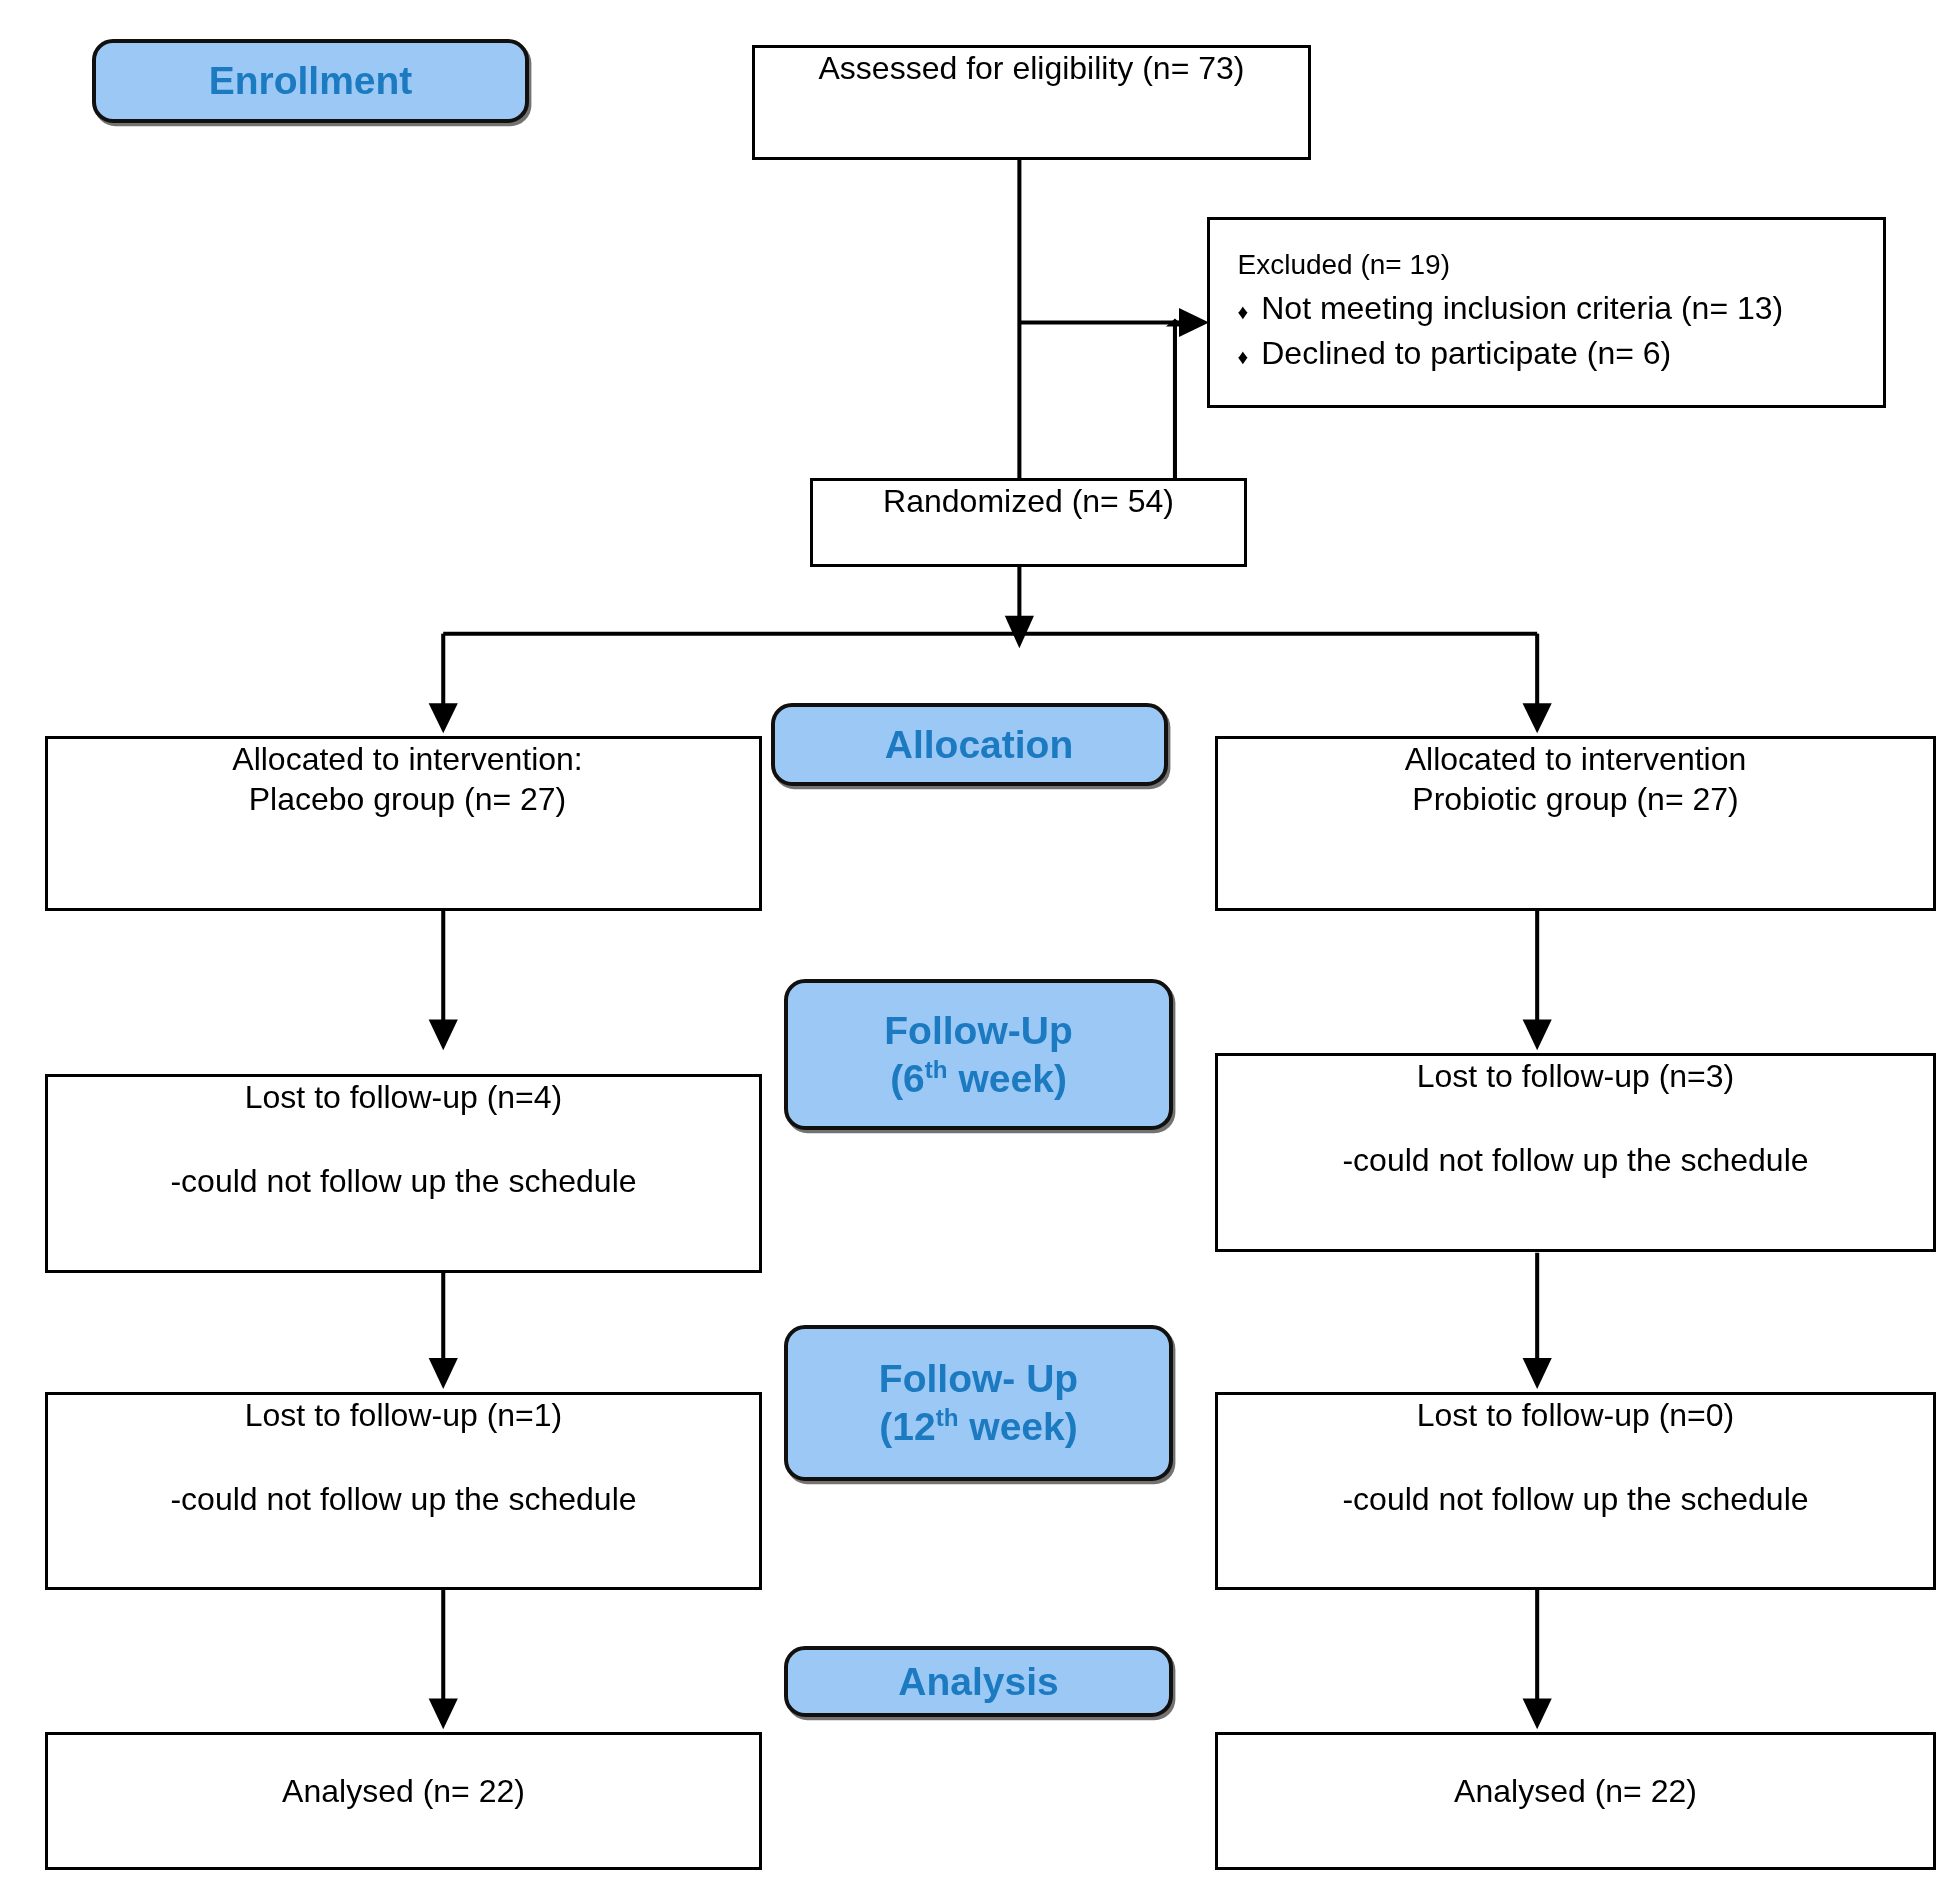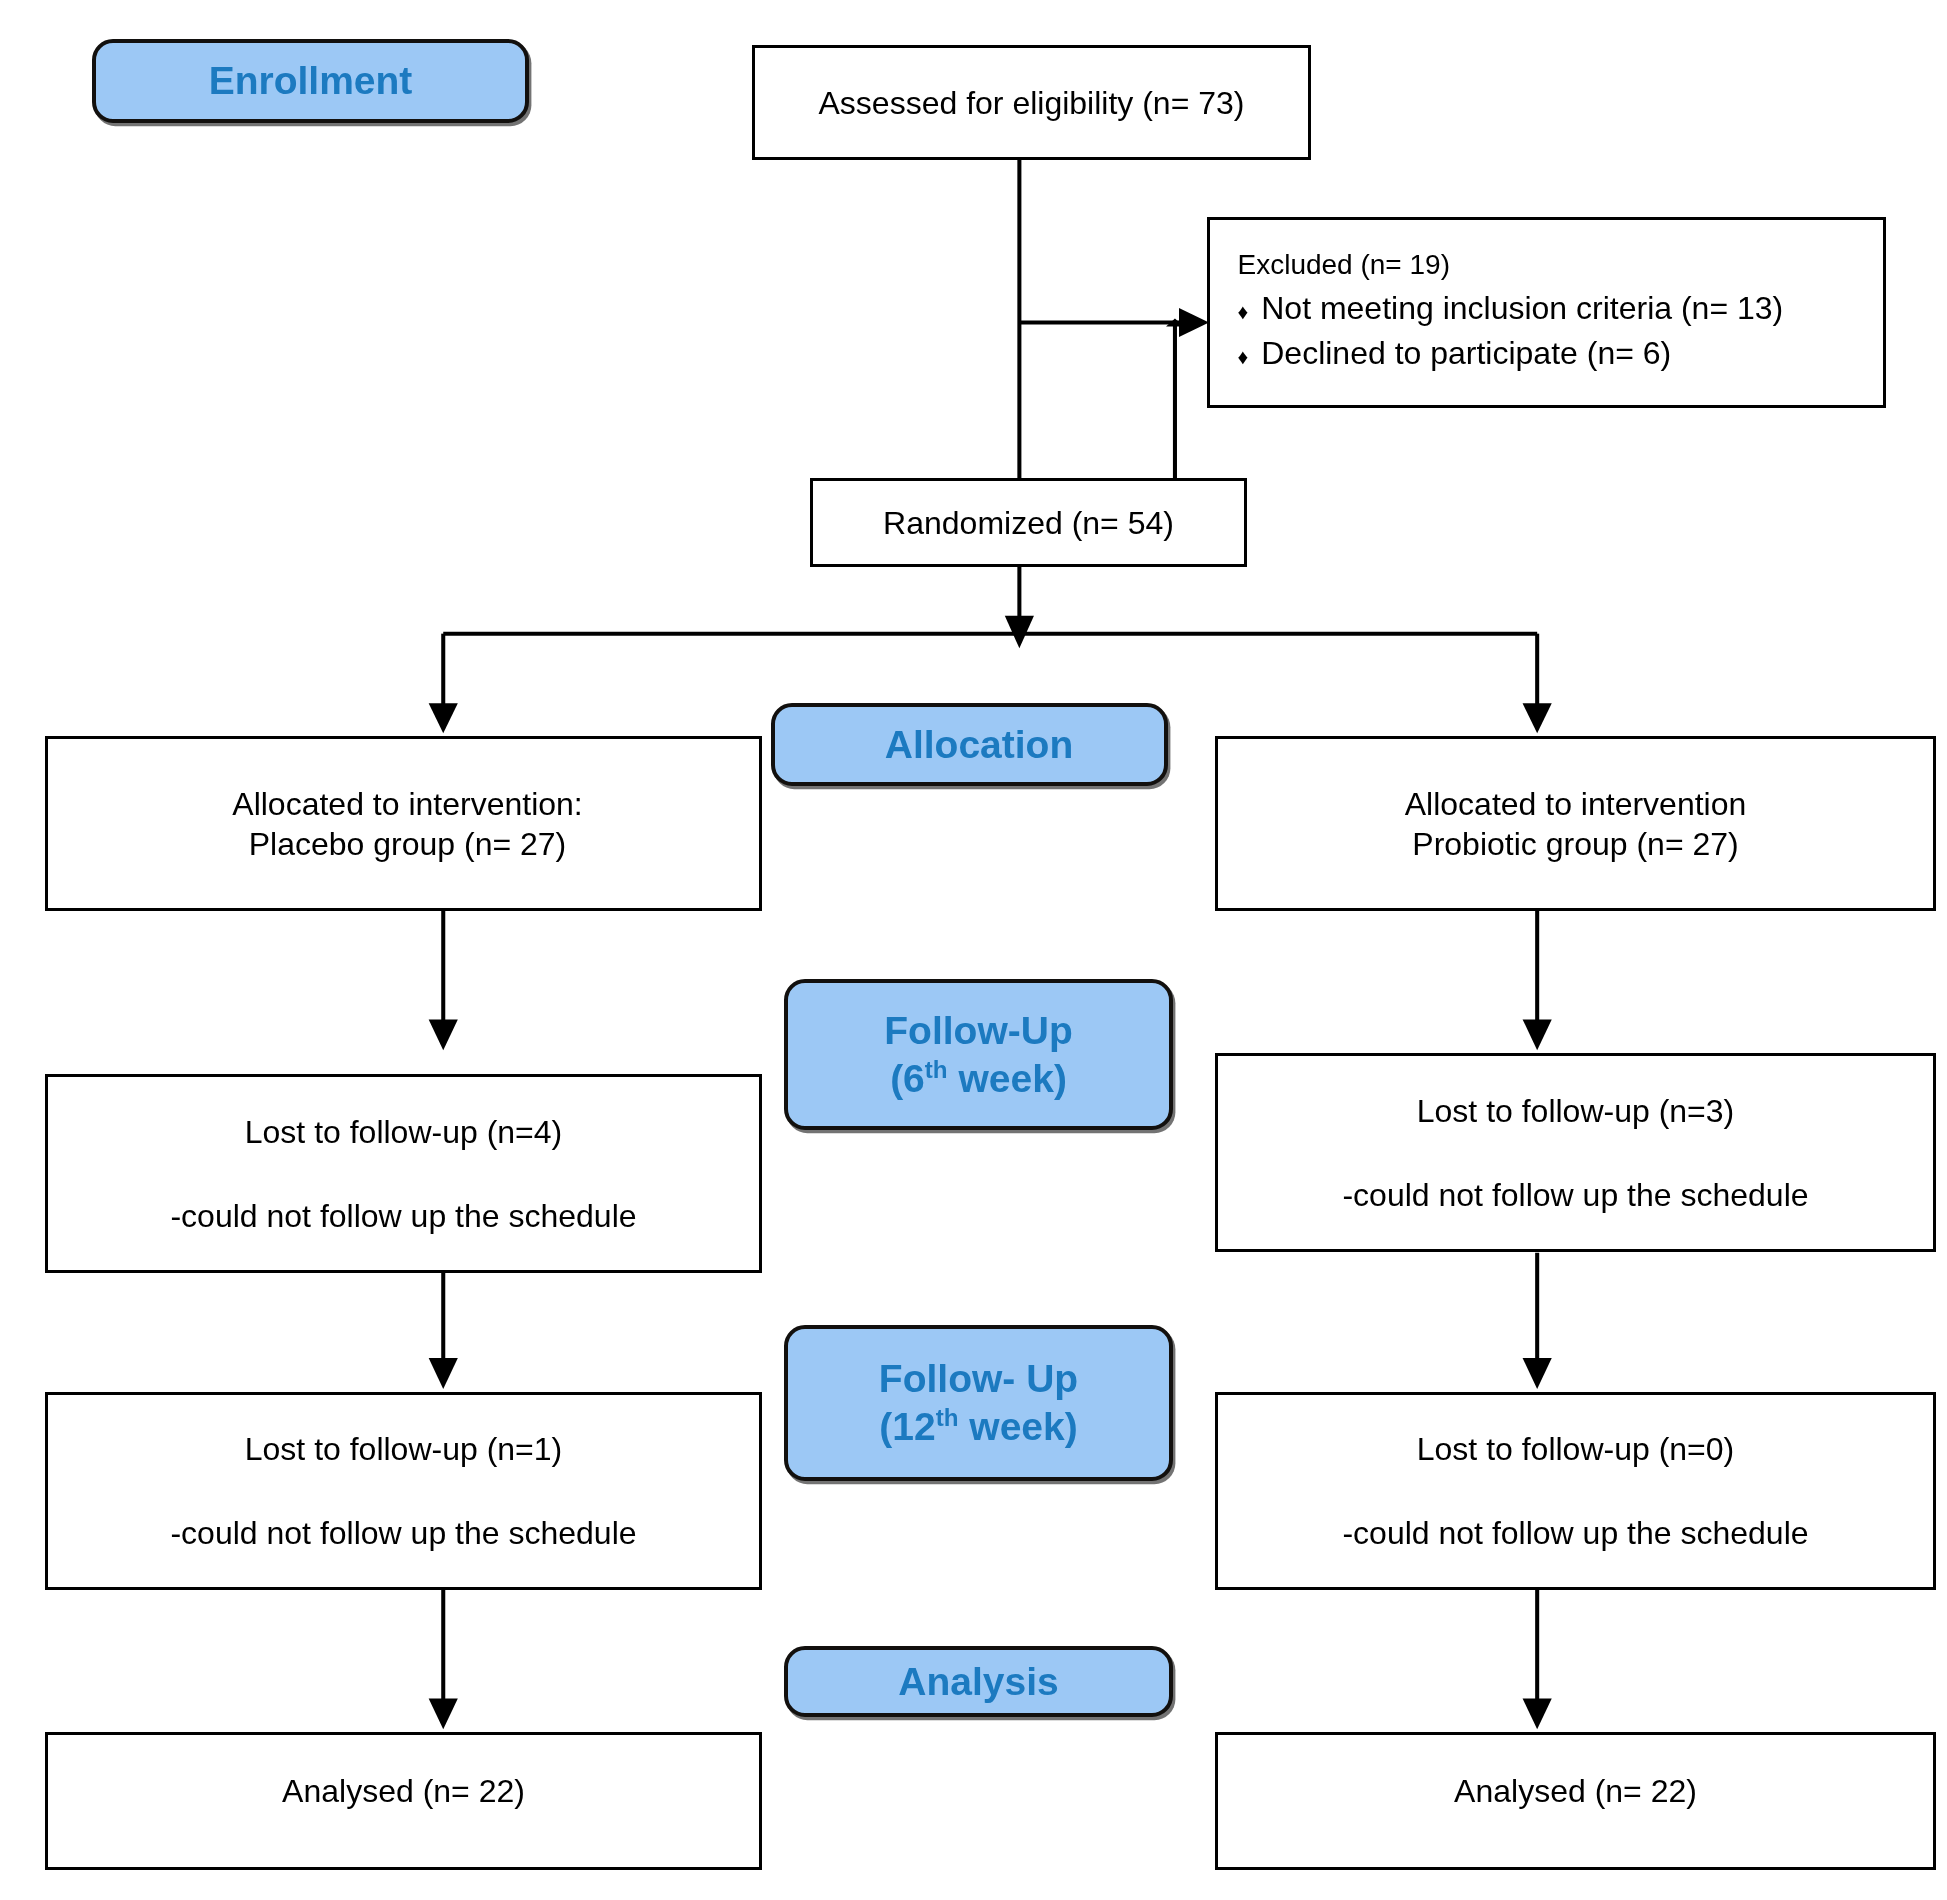--- a/index.html
+++ b/index.html
@@ -1,20 +1,20 @@
 <!DOCTYPE html>
 <html style="font-size:13px"><head>
 <meta charset="utf-8">
 <style>
   html,body{margin:0;padding:0;background:#ffffff;}
   body{font-family:"Liberation Sans", sans-serif;}
   #page{position:relative;width:1948px;height:1901px;background:#ffffff;overflow:hidden;}
 
   .node{position:absolute;box-sizing:border-box;background:#ffffff;border:3.2px solid #000000;
-        display:flex;flex-direction:column;align-items:center;justify-content:center;
+        display:flex;flex-direction:column;align-items:center;
         color:#000000;}
   .node .line{display:block;white-space:nowrap;}
 
   .txt{font-size:32px;line-height:1.25;text-align:center;}
 
   .badge{position:absolute;box-sizing:border-box;background:#9CC8F5;border:4px solid #12100e;
          border-radius:21px;display:flex;flex-direction:column;align-items:center;
          justify-content:center;color:#1C7AC0;font-weight:bold;font-size:39px;line-height:1.22;
          box-shadow:2.4px 3.2px 0 rgba(0,0,0,0.55);}
   .badge .line{white-space:nowrap;}

